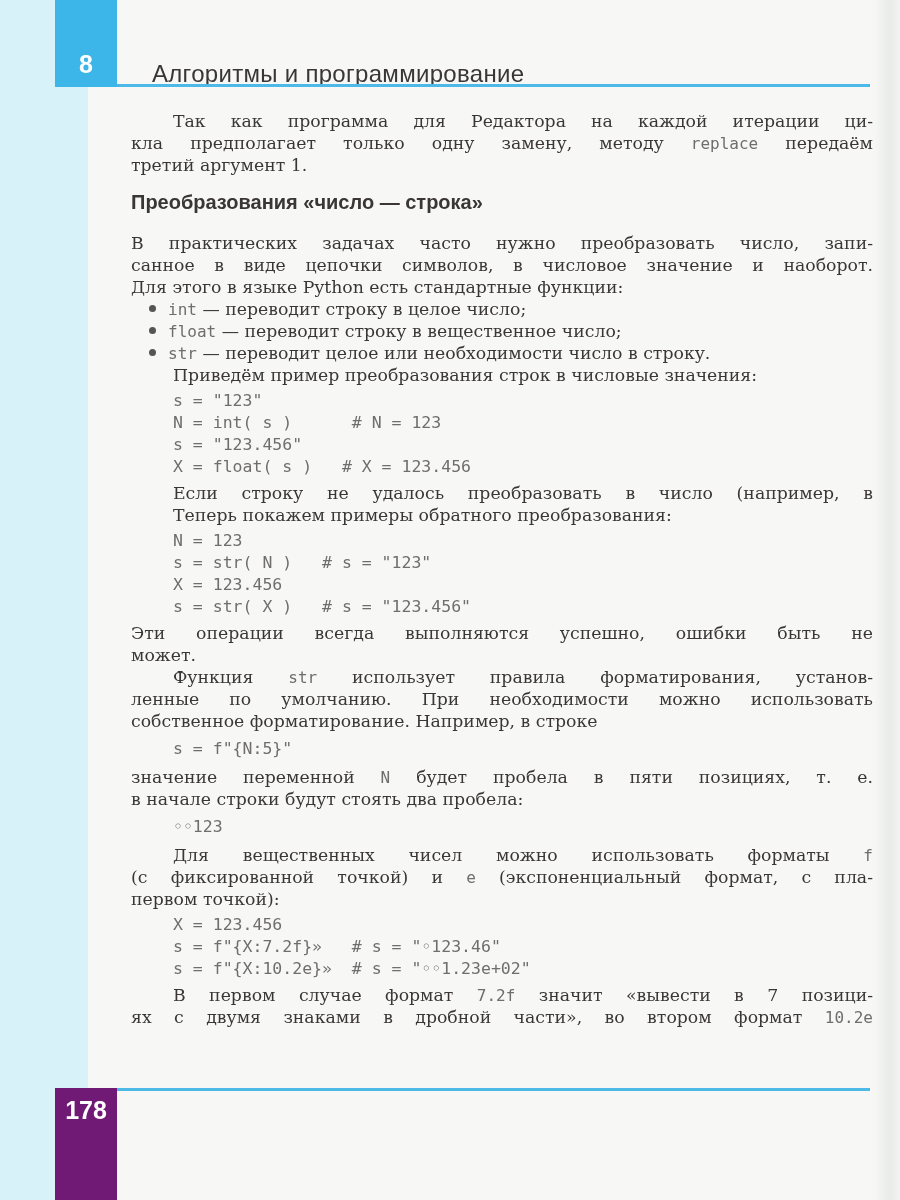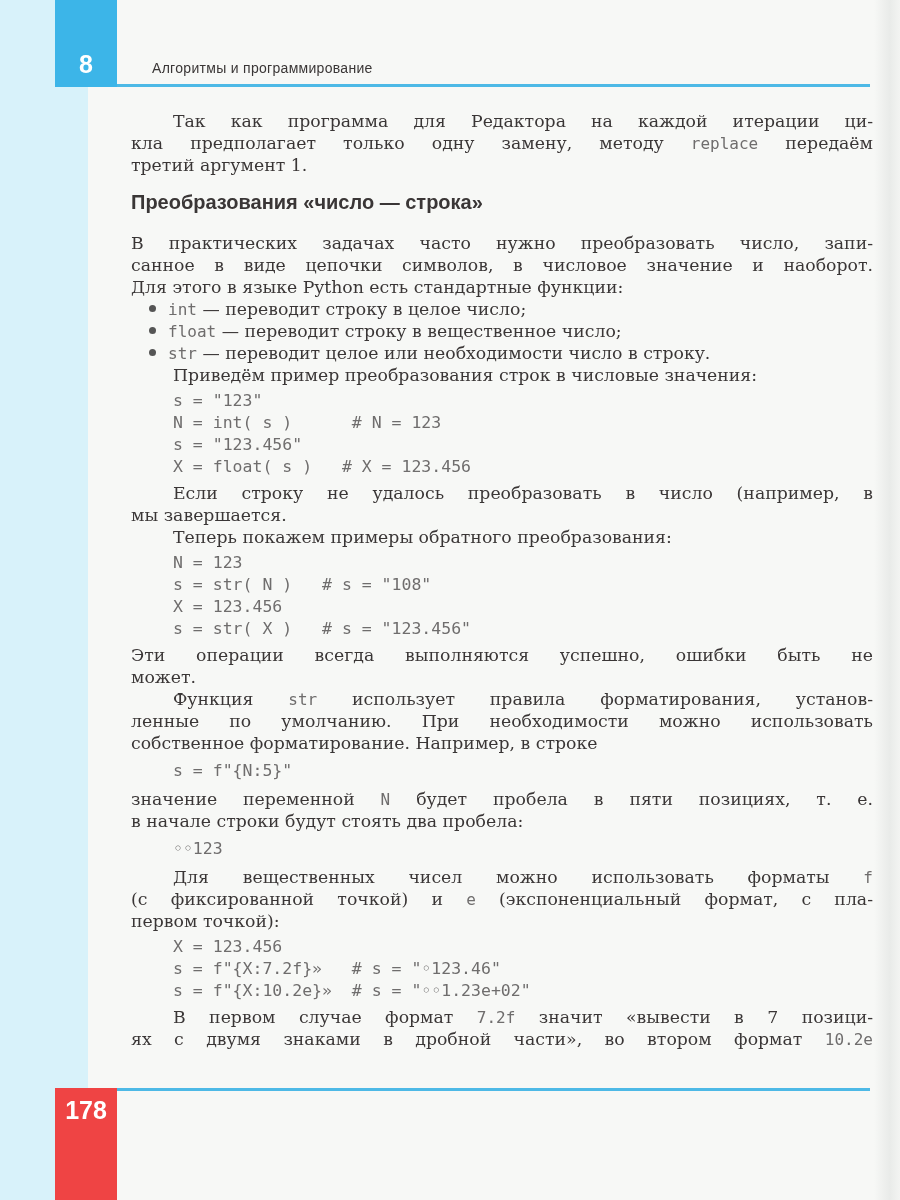--- a/index.html
+++ b/index.html
@@ -25,33 +25,33 @@
     .chapter-box {
       position:absolute; left:55px; top:0; width:62px; height:87px;
       background:#3cb5e8;
     }
     .chapter-num {
       position:absolute; left:0; right:0; bottom:8px; text-align:center;
       color:#fff; font-family:"Liberation Sans", sans-serif; font-weight:bold; font-size:25px;
     }
     .header-title {
       position:absolute; left:152px; top:60px;
-      font-family:"Liberation Sans", sans-serif; font-size:14px; color:#3a3636;
+      font-family:"Liberation Sans", sans-serif; font-size:24px; color:#3a3636;
       letter-spacing:0.3px;
     }
     .header-rule {
       position:absolute; left:117px; top:84px; width:753px; height:3px; background:#4db9e6;
     }
     
     .footer-rule {
       position:absolute; left:117px; top:1088px; width:753px; height:3px; background:#4db9e6;
     }
     .page-box {
       position:absolute; left:55px; top:1088px; width:62px; height:112px;
-      background:#ef4444;
+      background:#701a75;
     }
     .page-num {
       position:absolute; left:0; right:0; top:8px; text-align:center;
       color:#fff; font-family:"Liberation Sans", sans-serif; font-weight:bold; font-size:25px;
     }
     
     .content {
       position:absolute; left:131px; top:110px; width:742px;
       font-size:17.3px; line-height:22px;
     }
@@ -101,26 +101,25 @@
 
   <div class="line indent last"><span>Приведём пример преобразования строк в числовые значения:</span></div>
   <div class="gap4"></div>
   <div class="code">s = "123"</div>
   <div class="code">N = int( s )      # N = 123</div>
   <div class="code">s = "123.456"</div>
   <div class="code">X = float( s )   # X = 123.456</div>
   <div class="gap4"></div>
 
   <div class="line indent"><span>Если строку не удалось преобразовать в число (например, в</span></div>
-  <div class="line last"><span>мы завершается.</span></div>
 
   <div class="line indent last"><span>Теперь покажем примеры обратного преобразования:</span></div>
   <div class="gap4"></div>
   <div class="code">N = 123</div>
-  <div class="code">s = str( N )   # s = "108"</div>
+  <div class="code">s = str( N )   # s = "123"</div>
   <div class="code">X = 123.456</div>
   <div class="code">s = str( X )   # s = "123.456"</div>
   <div class="gap4"></div>
 
   <div class="line"><span>Эти операции всегда выполняются успешно, ошибки быть не</span></div>
   <div class="line last"><span>может.</span></div>
 
   <div class="line indent"><span>Функция </span><span class="mono">str</span><span> использует правила форматирования, установ-</span></div>
   <div class="line"><span>ленные по умолчанию. При необходимости можно использовать</span></div>
   <div class="line last"><span>собственное форматирование. Например, в строке</span></div>

